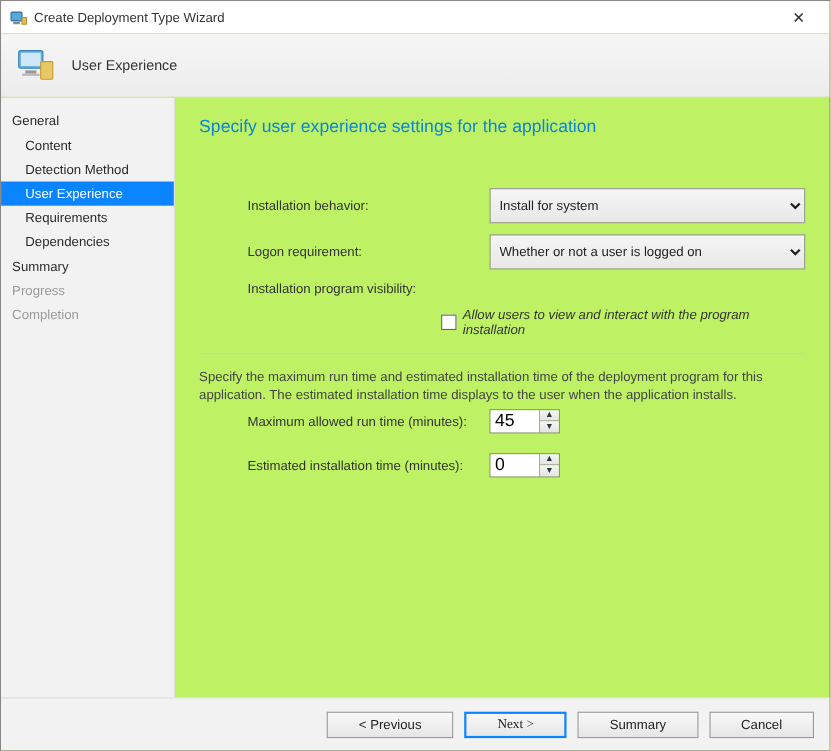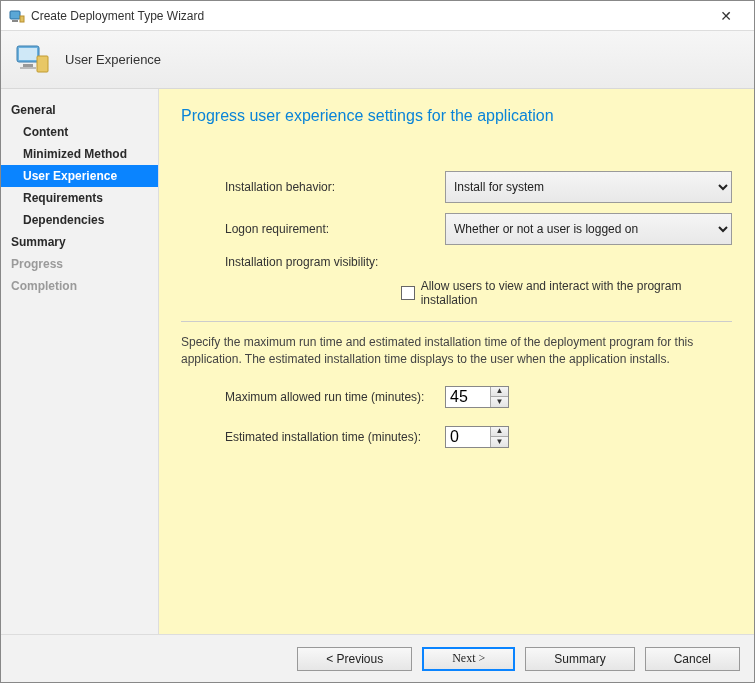--- a/index.html
+++ b/index.html
@@ -1,59 +1,59 @@
 <!DOCTYPE html>
 <html><head>
 <meta charset="utf-8">
 <style>
   * { box-sizing: border-box; font-family: "Segoe UI", Tahoma, sans-serif; }
   html,body { margin:0; padding:0; }
   .window {
-    width:755px; height:683px; border:1px solid #888; background:#fef9c3;
+    width:755px; height:683px; border:1px solid #888; background:#bef264;
     position:relative; display:flex; flex-direction:column;
   }
   .titlebar {
     height:30px; display:flex; align-items:center; padding:0 8px;
     border-bottom:1px solid #ddd; font-size:12px; color:#333; background:#fff;
   }
   .titlebar .t-icon { width:16px; height:16px; margin-right:6px; }
   .titlebar .title { flex:1; }
   .titlebar .close { width:40px; text-align:center; font-size:14px; color:#333; cursor:default; }
   .banner {
     height:58px; background:linear-gradient(#f6f6f6,#ececec);
     display:flex; align-items:center; padding:0 14px; border-bottom:1px solid #d8d8d8;
   }
   .banner-icon { width:36px; height:36px; margin-right:14px; }
   .banner-title { font-size:13px; color:#333; }
   .body { flex:1; display:flex; min-height:0; }
   .sidebar {
     width:158px; background:#f2f2f2; border-right:1px solid #ddd;
-    padding-top:10px; font-size:12px; color:#2a2a2a;font-weight:bold;
+    padding-top:10px; font-size:12px; color:#2a2a2a;
   }
   .nav-group { padding:4px 10px 4px 10px; cursor:default; }
   .nav-item { padding:4px 10px 4px 22px; cursor:default; }
   .nav-item.selected { background:#0a84ff; color:#fff; }
   .nav-group.disabled, .nav-item.disabled { color:#9a9a9a; }
   .main {
     flex:1; padding:18px 22px 0 22px; font-size:12px; color:#333;
     display:flex; flex-direction:column; overflow:hidden;
   }
   .main h1 { font-size:16px; font-weight:400; color:#0a84d8; margin:0 0 46px 0; }
   .form-row { display:flex; align-items:center; margin-bottom:10px;margin-left:44px; }
   .form-label { width:220px; }
   .select {
     flex:1; height:32px; background:linear-gradient(#f5f5f5,#e8e8e8);
     border:1px solid #9a9a9a; font-size:12px; padding:0 4px; color:#222;
   }
-  .chk-row { display:flex; align-items:center; margin:6px 0 14px 220px; gap:6px; }
+  .chk-row { display:flex; align-items:center; margin:6px 0 14px 220px; gap:6px;font-style:italic; }
   .chk {
     width:14px; height:14px; border:1px solid #666; background:#fff;
   }
   .hr { border:none; border-top:1px solid #ccc; margin:6px 0 12px 0; }
-  .desc { color:#444; line-height:1.4; margin-bottom:18px; max-width:540px; }
+  .desc { color:#444; line-height:1.4; margin-bottom:4px; max-width:540px; }
   .num-input {
     width:64px; height:22px; border:1px solid #888; display:flex; align-items:center;
   }
   .num-input input {
     border:none; width:44px; height:100%; padding:0 4px; font-size:16px; outline:none;
   }
   .num-spin {
     width:18px; height:100%; border-left:1px solid #aaa;
     display:flex; flex-direction:column;
   }
@@ -98,32 +98,32 @@
       <rect x="22" y="14" width="11" height="16" rx="1" fill="#e8c766" stroke="#c09a30"></rect>
     </svg>
     <span class="banner-title">User Experience</span>
   </div>
 
   <div class="body">
 
     <div class="sidebar">
       <div class="nav-group">General</div>
       <div class="nav-item">Content</div>
-      <div class="nav-item">Minimized Method</div>
+      <div class="nav-item">Detection Method</div>
       <div class="nav-item selected">User Experience</div>
       <div class="nav-item">Requirements</div>
       <div class="nav-item">Dependencies</div>
       <div class="nav-group">Summary</div>
       <div class="nav-group disabled">Progress</div>
       <div class="nav-group disabled">Completion</div>
     </div>
 
     <div class="main">
       <div class="content-scroll">
-        <h1>Progress user experience settings for the application</h1>
+        <h1>Specify user experience settings for the application</h1>
 
         <div class="form-row">
           <span class="form-label">Installation behavior:</span>
           <select class="select">
             <option>Install for system</option>
           </select>
         </div>
 
         <div class="form-row">
           <span class="form-label">Logon requirement:</span>

